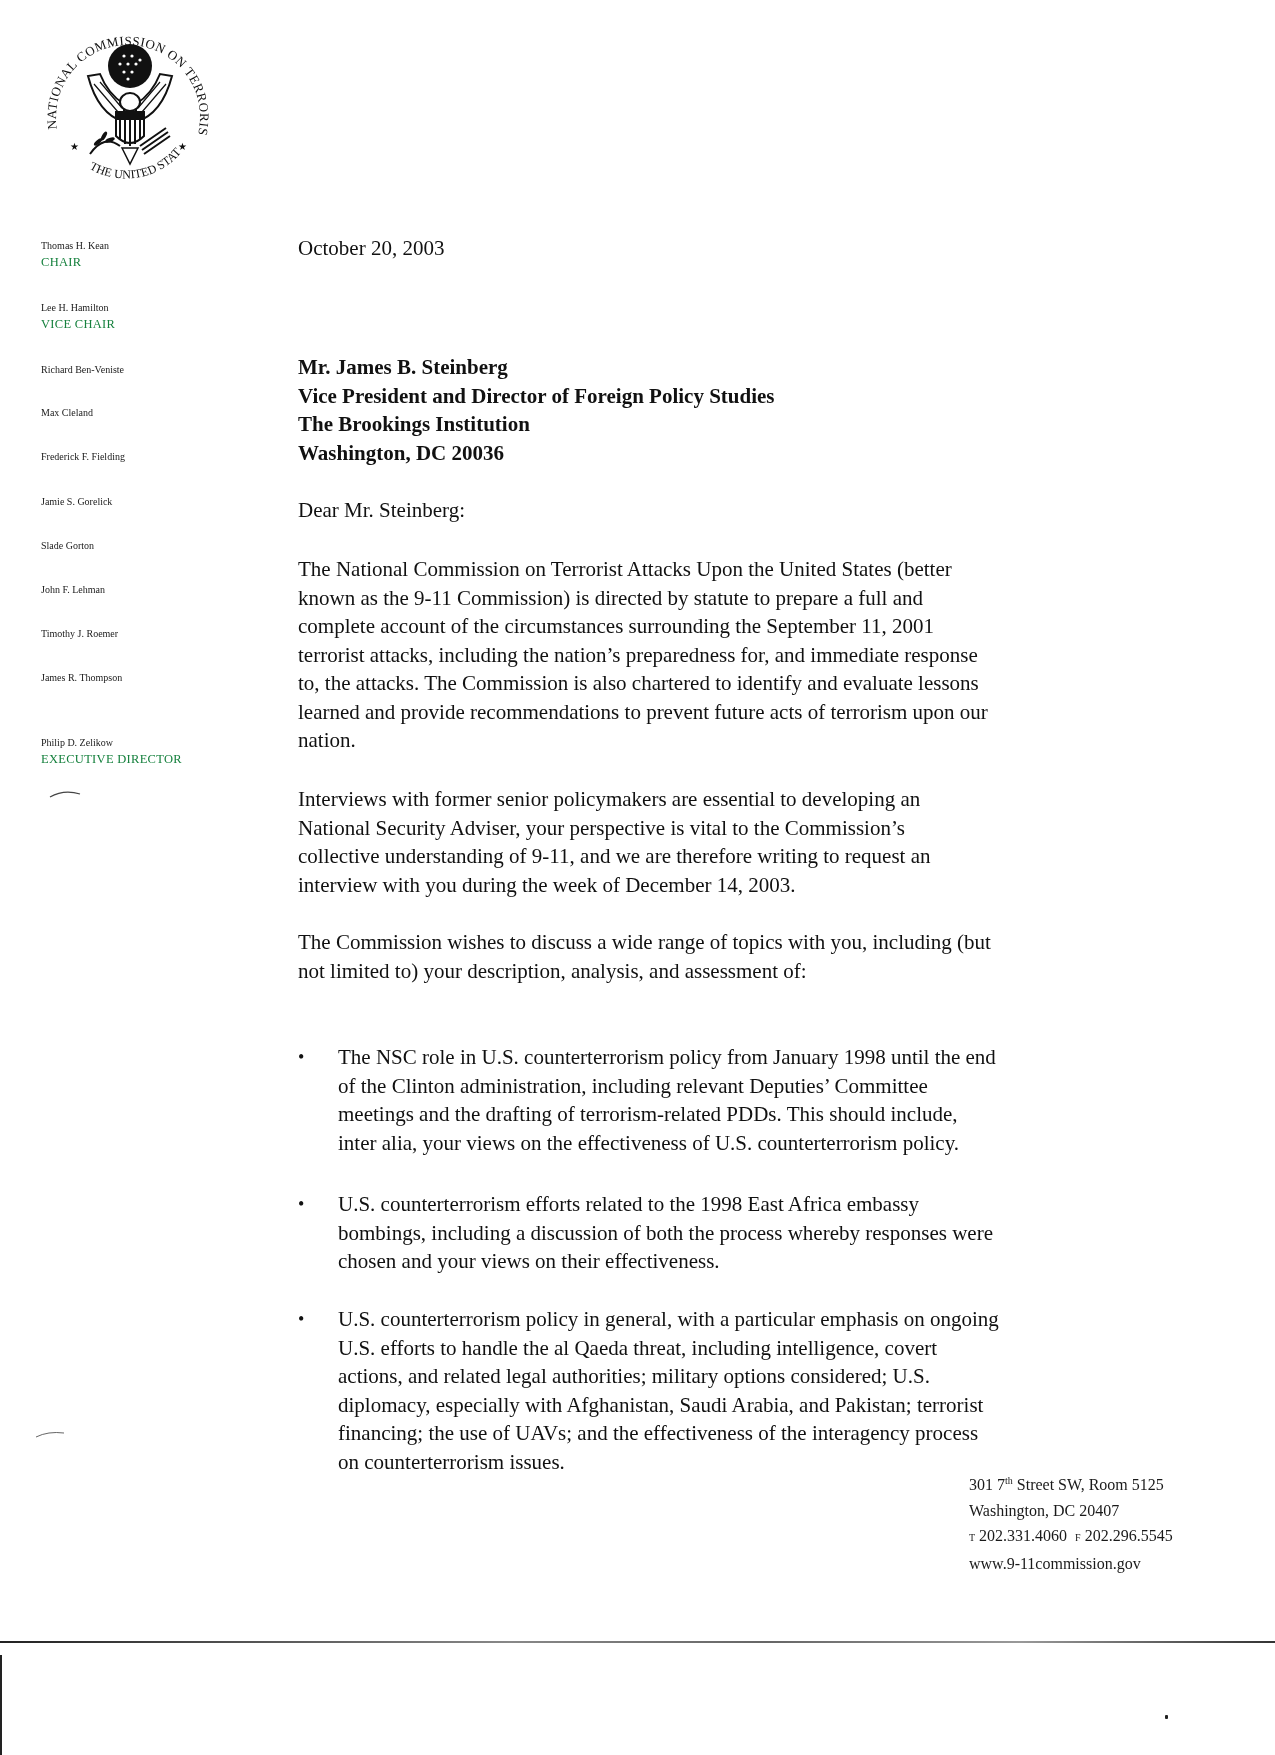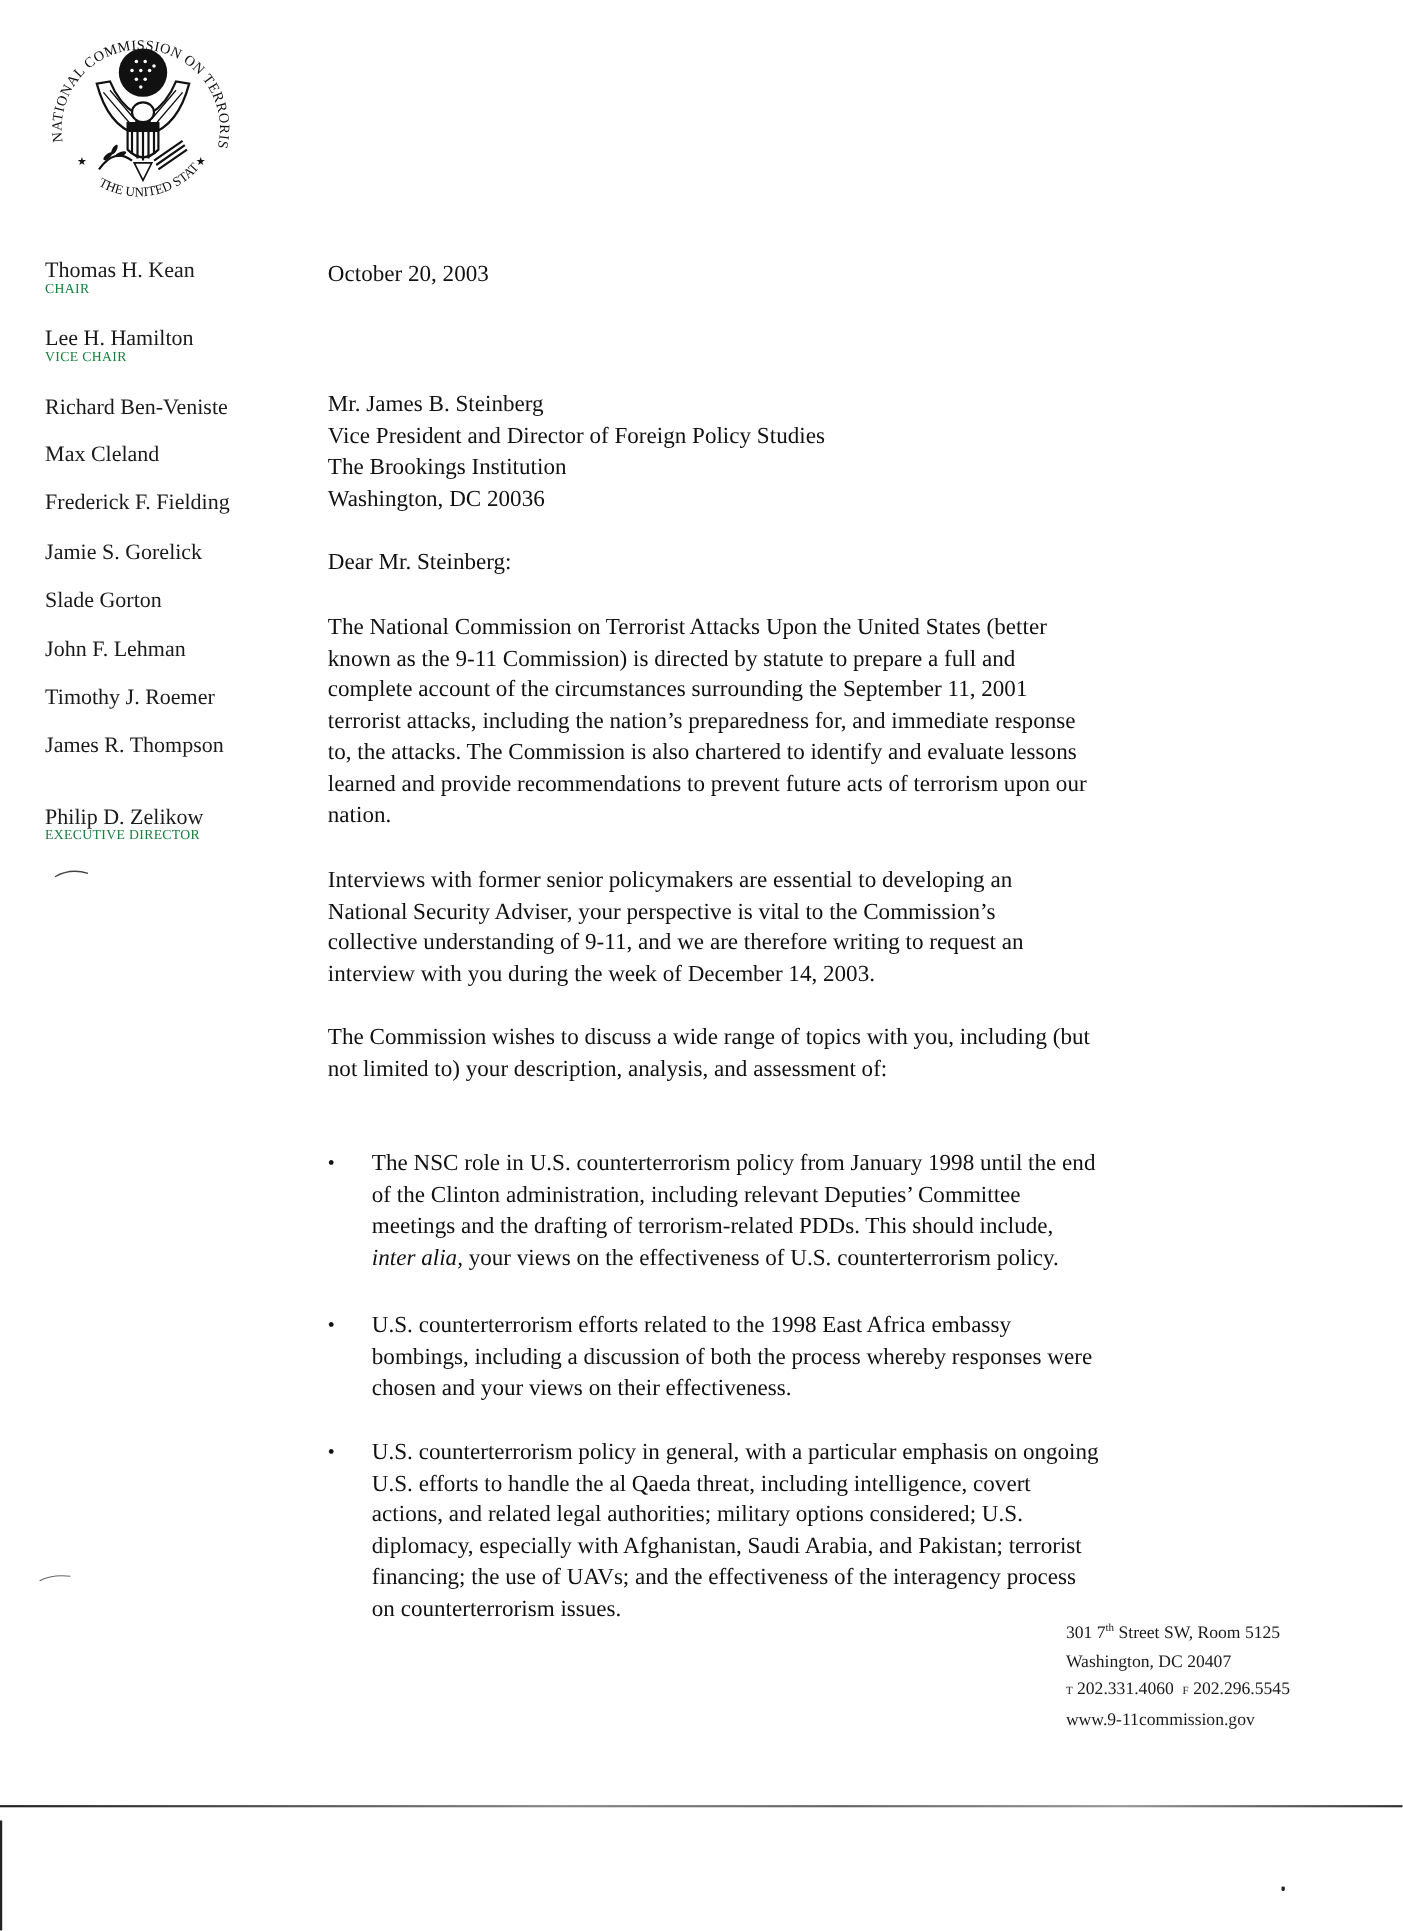--- a/index.html
+++ b/index.html
@@ -5,44 +5,44 @@
   html, body { margin: 0; padding: 0; background: #ffffff; }
   body { width: 1275px; height: 1755px; position: relative; overflow: hidden; color: #111; }
   .page { position: absolute; left: 0; top: 0; width: 1275px; height: 1755px; background: #fff; }
 
   
   .seal { position: absolute; left: 28px; top: 4px; width: 200px; height: 196px; }
 
   
   .sidebar { position: absolute; left: 41px; top: 237px; width: 200px; font-family: "Liberation Serif", serif; }
   .member { position: absolute; left: 0; white-space: nowrap; }
-  .member .name { font-size: 20px; line-height: 18px; color: #1a1a1a; }
+  .member .name { font-size: 10px; line-height: 18px; color: #1a1a1a; }
   .member .role { font-size: 12.5px; line-height: 14px; letter-spacing: 0.3px; color: #15803d; }
   .scribble { position: absolute; }
 
   
   .letter { position: absolute; left: 298px; top: 0; width: 860px; font-family: "Liberation Serif", serif; font-size: 21px; color: #111; }
   .line-block { position: absolute; left: 0; white-space: nowrap; }
   .date { top: 236px; }
   .address { top: 353px; line-height: 28.5px; }
-  .address div { white-space: nowrap; }
+  .address div { white-space: nowrap; font-weight: bold; }
   .salutation { top: 498px; }
   .para { position: absolute; left: 0; width: 840px; line-height: 28.5px; white-space: normal; }
   .para .ln { display: block; white-space: nowrap; }
   .p1 { top: 555px; }
   .p2 { top: 785px; }
   .p3 { top: 928px; }
   .bullet { position: absolute; left: 0; width: 860px; line-height: 28.5px; }
   .bullet .dot { position: absolute; left: 0; top: 0; width: 20px; font-size: 18px; }
   .bullet .text { position: absolute; left: 40px; top: 0; }
   .bullet .text .ln { display: block; white-space: nowrap; }
   .b1 { top: 1043px; }
   .b2 { top: 1190px; }
   .b3 { top: 1305px; }
-  .italic { font-style: italic; }
+  .italic { }
 
   
   .footer-addr { position: absolute; left: 969px; top: 1472px; font-family: "Liberation Serif", serif; font-size: 16px; line-height: 25.5px; color: #1a1a1a; white-space: nowrap; }
   .footer-addr sup { font-size: 10px; vertical-align: super; line-height: 0; }
   .footer-addr .smallcap { font-size: 10px; }
 
   
   .hr-line { position: absolute; left: 0; top: 1641px; width: 1275px; height: 2px; background: linear-gradient(90deg, #222 0%, #555 20%, #888 40%, #666 60%, #999 80%, #333 100%); }
   .left-edge { position: absolute; left: 0; top: 1655px; width: 2px; height: 100px; background: #222; }
   .speck { position: absolute; width: 3px; height: 4px; background: #222; border-radius: 1px; }

